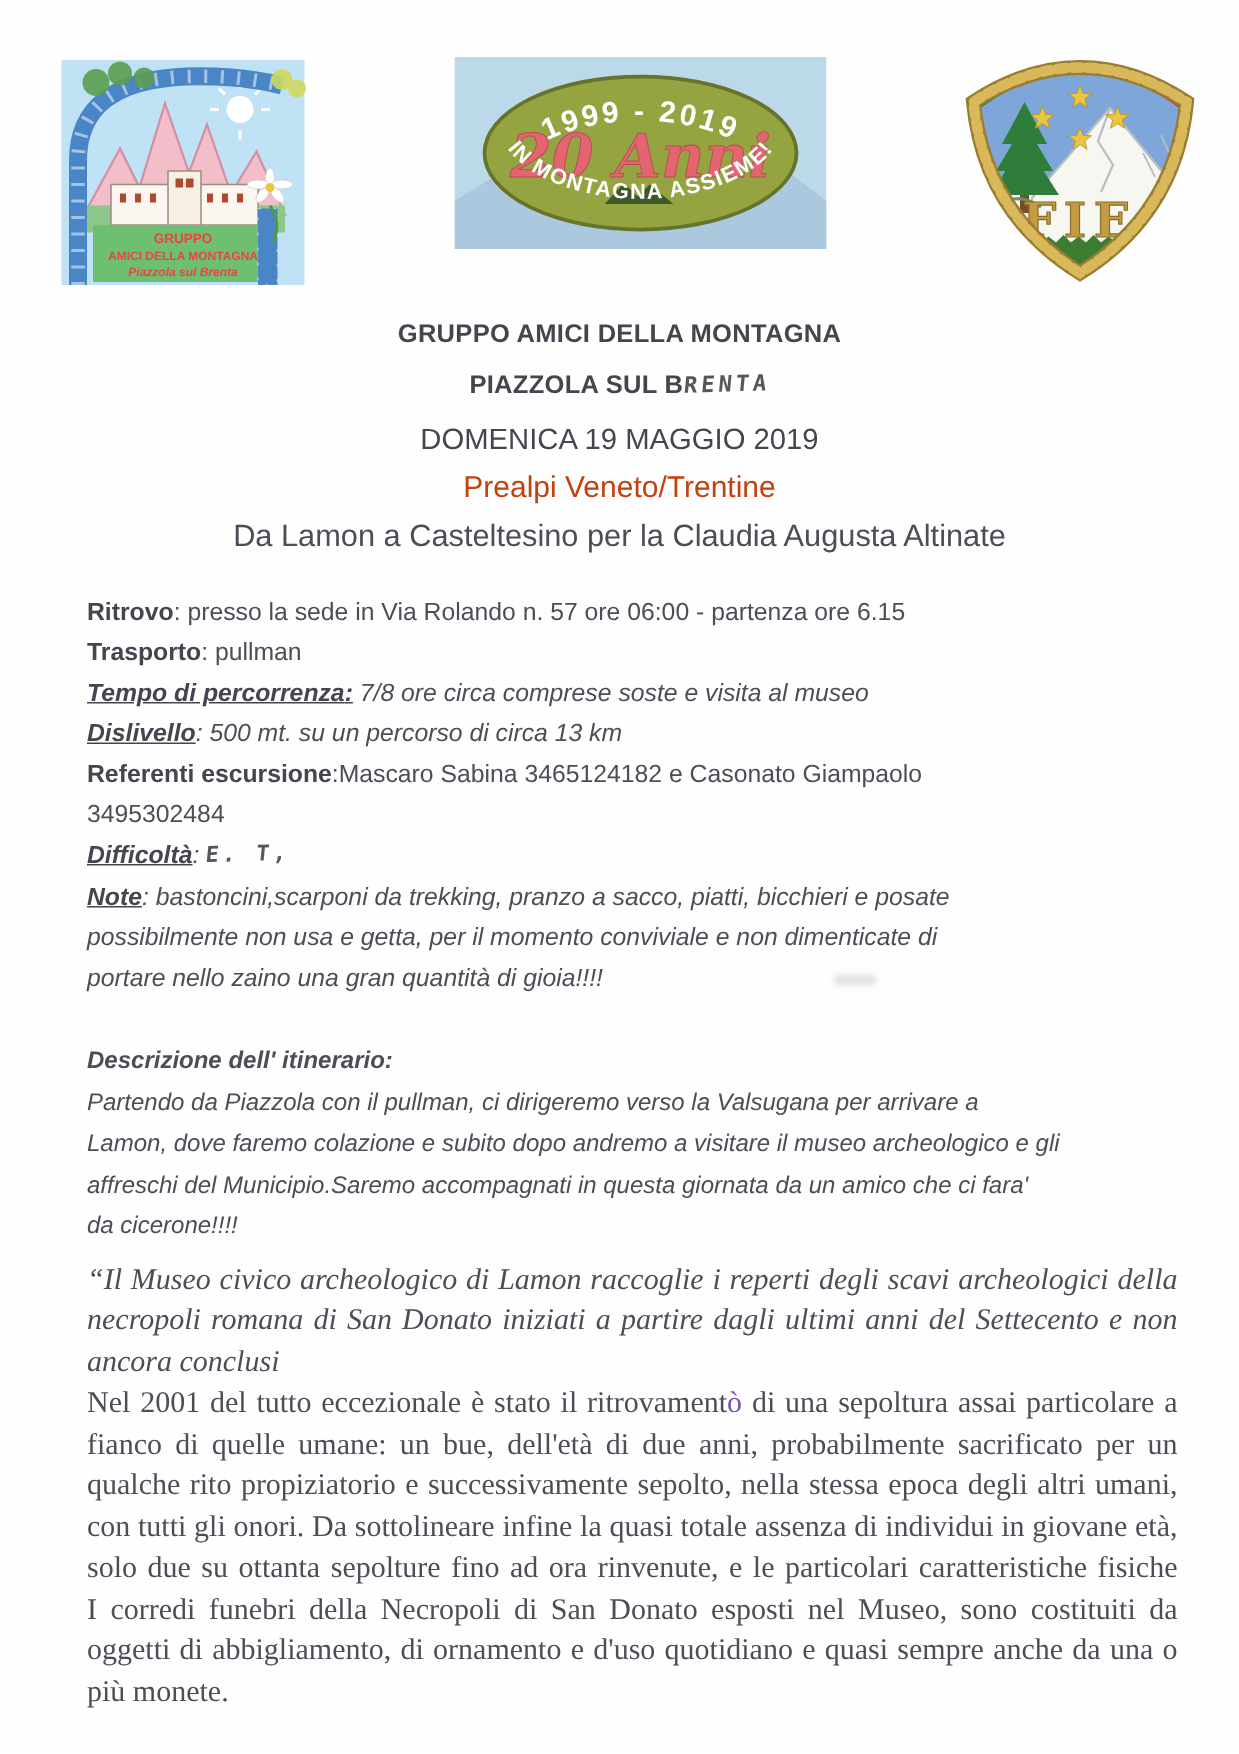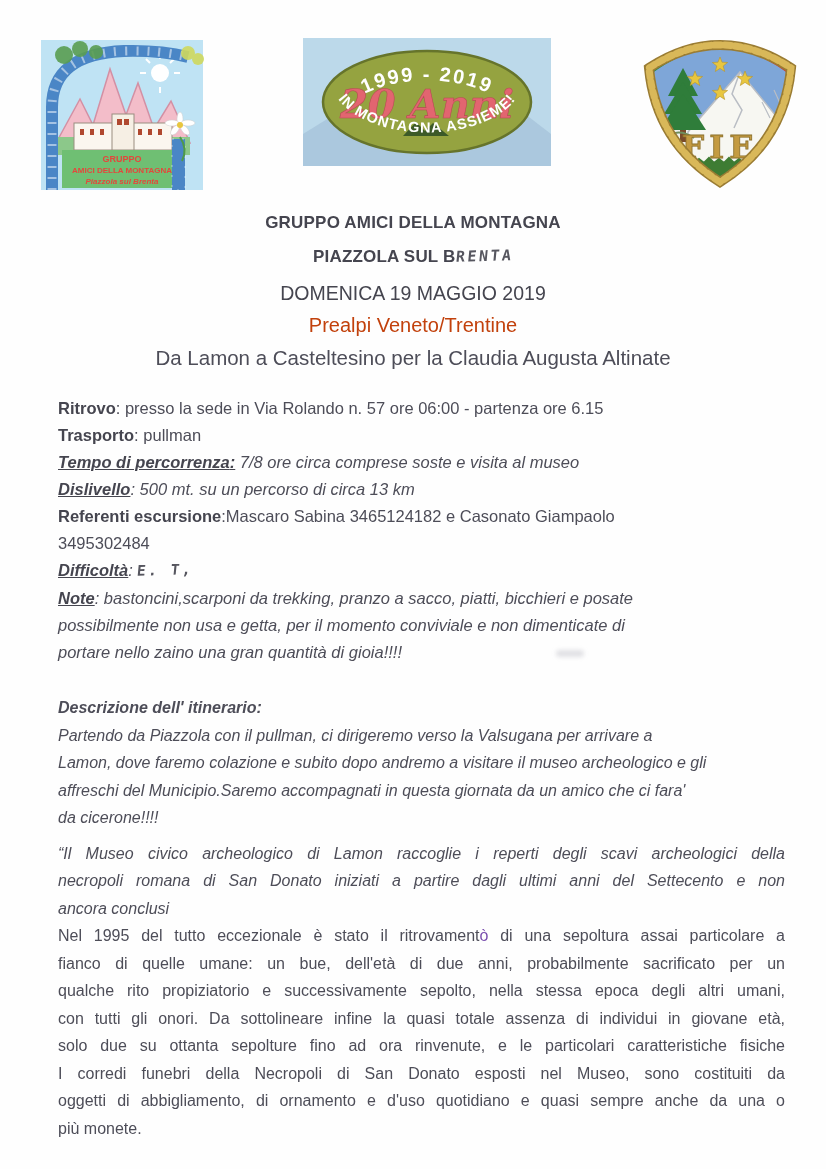--- a/index.html
+++ b/index.html
@@ -39,21 +39,21 @@
   .content { margin:24px 41px 0 58px; }
   .detail  { font-size:16.5px; line-height:27px; }
   .lbl     { font-weight:700; color:#45454f; }
   .lbl-it  { font-weight:700; font-style:italic; color:#45454f;text-decoration:underline; }
   .it      { font-style:italic; }
   .sep-u   { text-decoration: underline; font-weight:700; font-style:italic; color:#45454f;}
   .gap1 { height:28px; }
   .desc { font-size:16px; line-height:27.5px; font-style:italic; }
   .desc-head { font-size:16px; font-weight:700; }
   .gap2 { height:8px; }
-  .museum { font-size:16px; line-height:27.5px; }
+  .museum { font-size:20px; line-height:27.5px;font-family:Liberation Serif, serif; }
   .just { text-align: justify; text-align-last: justify; }
   .accent { color:#7a4fae; }
   .smudge {
     position:absolute; left:556px; top:650px; width:28px; height:7px;
     background: rgba(150,150,165,.28); filter: blur(2px); border-radius:3px;
   }
   svg text { user-select:none; }
 </style>
 </head>
 <body>
@@ -241,21 +241,21 @@
       <div>da cicerone!!!!</div>
     </div>
 
     <div class="gap2"></div>
 
     <div class="museum">
       <div class="it just">“Il Museo civico archeologico di Lamon raccoglie i reperti degli scavi archeologici della</div>
       <div class="it just">necropoli romana di San Donato iniziati a partire dagli ultimi anni del Settecento e non</div>
       <div class="it">ancora conclusi</div>
 
-      <div class="just"><span>Nel 1995 del tutto eccezionale è stato il ritrovament</span><span class="accent">ò</span><span> di una sepoltura assai particolare a</span></div>
+      <div class="just"><span>Nel 2001 del tutto eccezionale è stato il ritrovament</span><span class="accent">ò</span><span> di una sepoltura assai particolare a</span></div>
       <div class="just">fianco di quelle umane: un bue, dell'età di due anni, probabilmente sacrificato per un</div>
       <div class="just">qualche rito propiziatorio e successivamente sepolto, nella stessa epoca degli altri umani,</div>
       <div class="just">con tutti gli onori. Da sottolineare infine la quasi totale assenza di individui in giovane età,</div>
       <div class="just">solo due su ottanta sepolture fino ad ora rinvenute, e le particolari caratteristiche fisiche</div>
 
       <div class="just">I corredi funebri della Necropoli di San Donato esposti nel Museo, sono costituiti da</div>
       <div class="just">oggetti di abbigliamento, di ornamento e d'uso quotidiano e quasi sempre anche da una o</div>
       <div>più monete.</div>
     </div>
 

